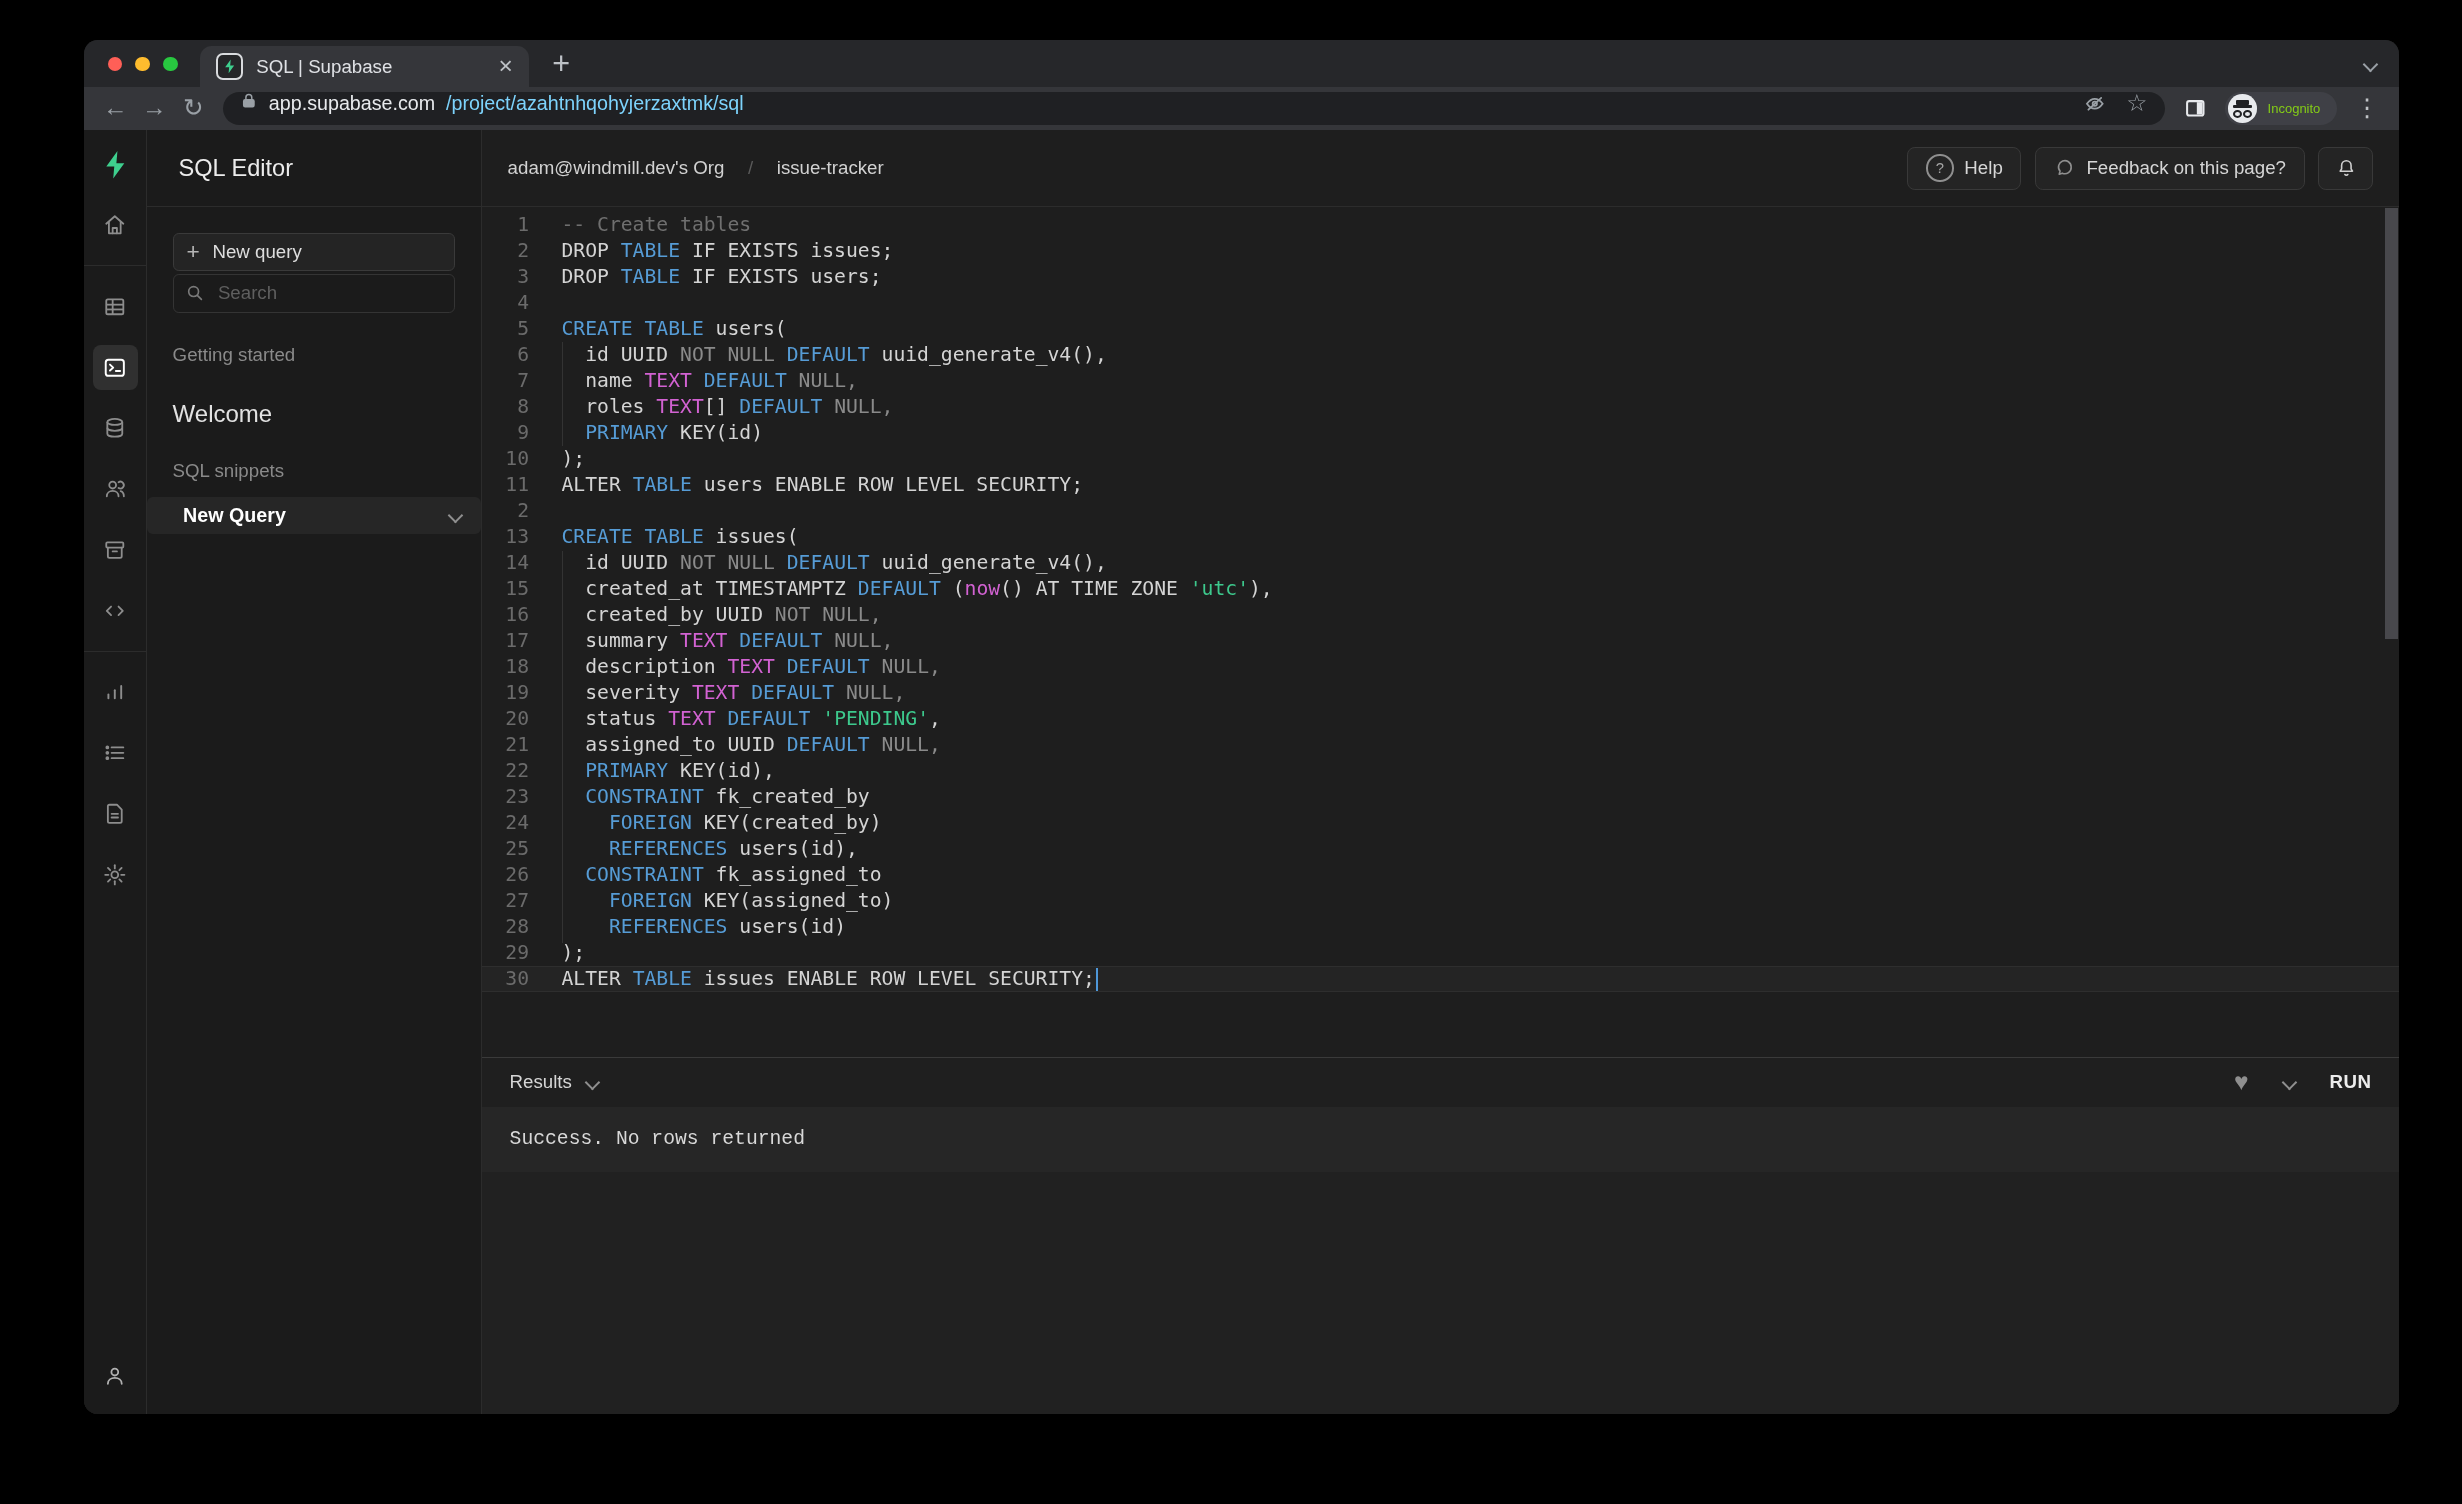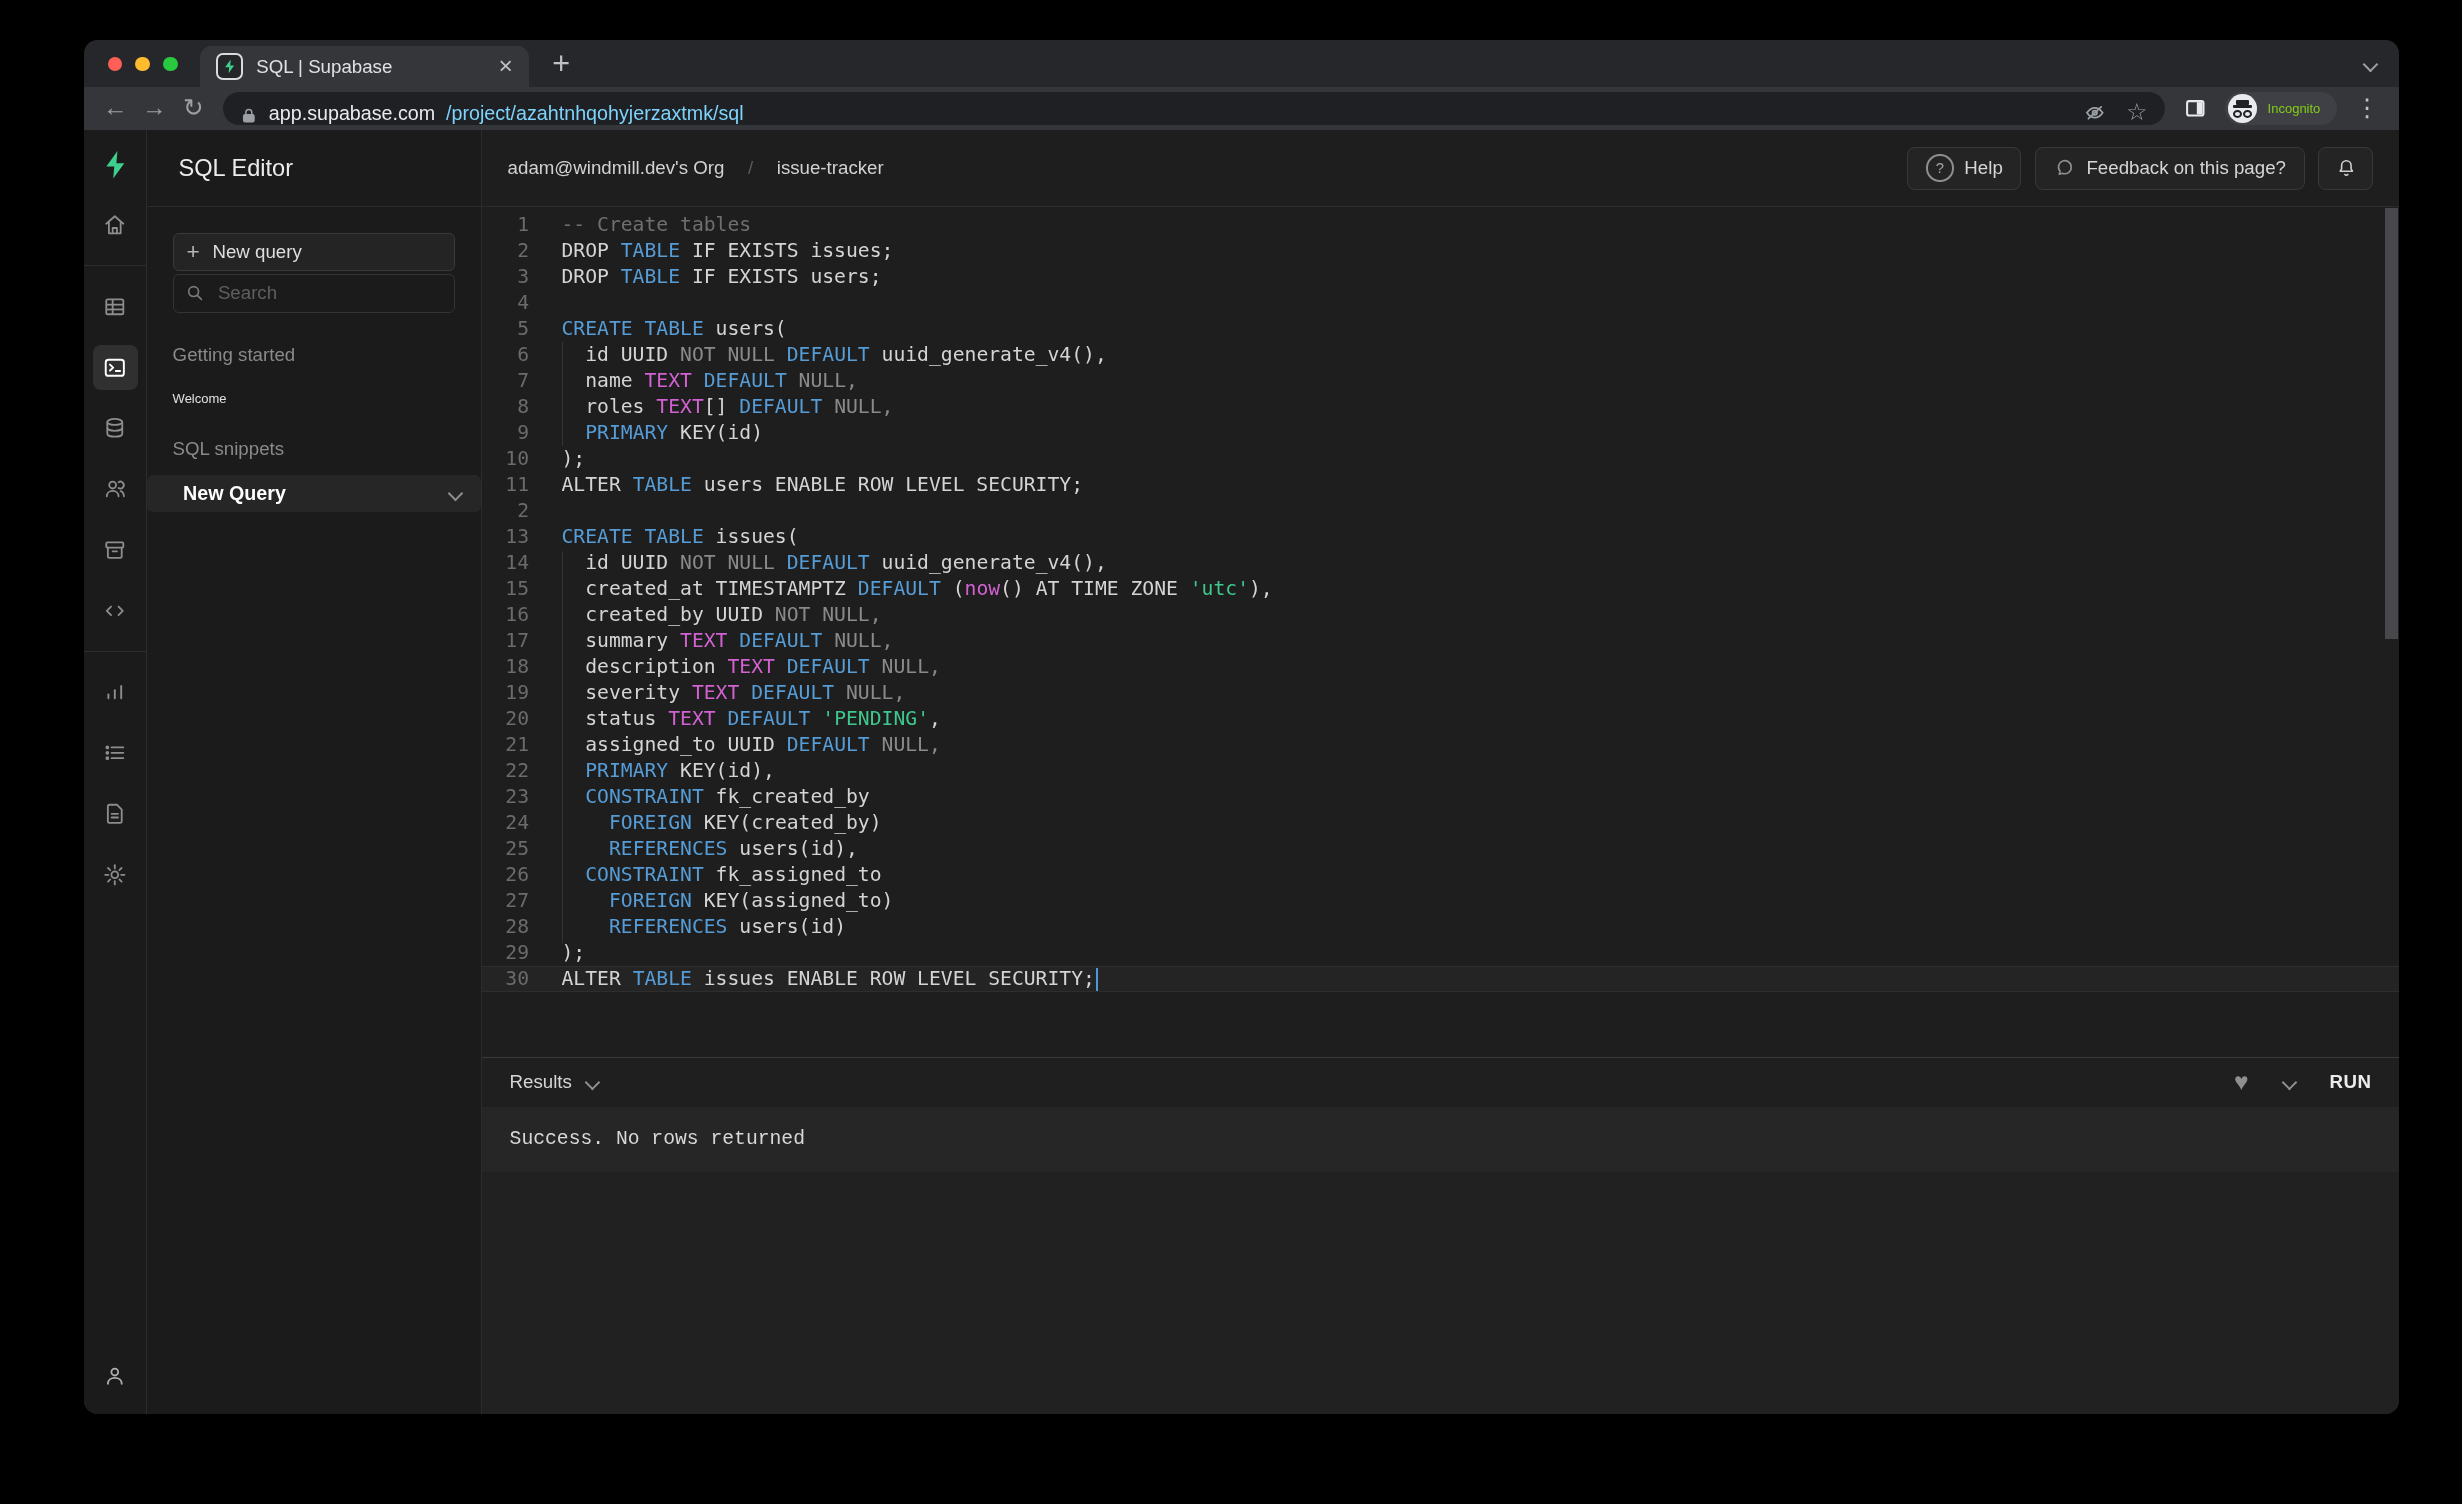--- a/index.html
+++ b/index.html
@@ -21,21 +21,21 @@
   .favicon{width:23.6px;height:23.6px;border:2.5px solid #d9dbde;border-radius:6.9px;background:#252628;
            display:flex;align-items:center;justify-content:center;flex:none}
   .tab-title{color:#dfe1e5;font-size:18.7px;flex:1;white-space:nowrap;overflow:hidden}
   .tab-close{color:#bdc1c6;font-size:24.6px;line-height:1}
   .newtab{color:#bdc1c6;font-size:30.5px;line-height:1;margin:0 0 8.9px 23.6px}
   .chev{display:inline-block;width:8.9px;height:8.9px;border-right:2px solid #9aa0a6;border-bottom:2px solid #9aa0a6;transform:rotate(45deg)}
   .strip-chev{position:absolute;right:23.6px;top:15.8px}
 
   .toolbar{height:43px;background:#35363a;display:flex;align-items:center;padding:0 11.8px;flex:none}
   .navbtn{color:#9aa0a6;font-size:24.6px;width:39px;text-align:center;line-height:1}
-  .urlbar{flex:1;height:32.5px;background:#1f2023;border-radius:16.7px;display:flex;align-items:flex-end;
+  .urlbar{flex:1;height:32.5px;background:#1f2023;border-radius:16.7px;display:flex;align-items:flex-start;
           padding:0 17.7px;margin:0 9.9px;gap:10.8px;min-width:0}
   .url-host{color:#e8eaed;font-size:19.7px;white-space:nowrap}
   .url-path{color:#7dd3fc;font-size:19.7px;white-space:nowrap;flex:1}
   .url-actions{display:flex;align-items:center;gap:19.7px}
   .star{color:#9aa0a6;font-size:23.6px;line-height:1}
   .toolbar-right{display:flex;align-items:center;gap:17.7px;padding:0 7.9px}
   .incog{height:33px;background:#3f4046;border-radius:16.7px;display:flex;align-items:center;gap:10.8px;padding:0 16.7px 0 3px}
   .spy{width:28.6px;height:28.6px;border-radius:50%;background:#e8eaed;position:relative;flex:none}
   .spy .hat{position:absolute;top:5.9px;left:7.9px;right:7.9px;height:4.9px;background:#202124;border-radius:1px}
   .spy .brim{position:absolute;top:10.8px;left:4.9px;right:4.9px;height:2.5px;background:#202124;border-radius:1px}
@@ -57,21 +57,21 @@
   .side-head{height:76px;border-bottom:1px solid #2c2c2c;display:flex;align-items:center;padding:0 31.5px;flex:none}
   .side-title{color:#ececec;font-size:23.6px;font-weight:400}
   .side-body{padding:25.6px 25.6px 0;display:flex;flex-direction:column}
   .btn-newquery{height:36px;background:#242424;border:1px solid #3a3a3a;border-radius:5.9px;
                 display:flex;align-items:center;gap:12.8px;padding:0 12.8px;color:#dedede;font-size:18.7px}
   .plus-ic{color:#b5b5b5;font-size:22.7px;line-height:1}
   .search{margin-top:3px;height:37px;border:1px solid #343434;border-radius:5.9px;display:flex;align-items:center;padding:0 11.8px;gap:10.8px}
   .search input{background:transparent;border:0;outline:0;color:#ccc;font-size:18.7px;width:100%;font-family:inherit}
   .search input::placeholder{color:#5f5f5f}
   .sec-label{color:#8a8a8a;font-size:18.7px;margin-top:31.5px}
-  .side-item{color:#e2e2e2;font-size:13px;margin-top:25px}
+  .side-item{color:#e2e2e2;font-size:24px;margin-top:34px}
   .snippet-row{margin:15.8px -25.6px 0;height:37px;background:#262626;border-radius:5.9px;
                display:flex;align-items:center;justify-content:space-between;padding:0 19.7px 0 36px}
   .snippet-label{color:#fff;font-size:19.7px;font-weight:700}
   .chev-dim{border-color:#8f8f8f}
 
   .main{flex:1;min-width:0;display:flex;flex-direction:column;background:#1e1e1e;position:relative}
   .main-head{height:76px;border-bottom:1px solid #2c2c2c;display:flex;align-items:center;padding:0 25.6px;flex:none}
   .crumbs{display:flex;align-items:center;gap:23.6px}
   .crumb{color:#d2d2d2;font-size:18.7px}
   .crumb-sep{color:#5a5a5a;font-size:18.7px}

